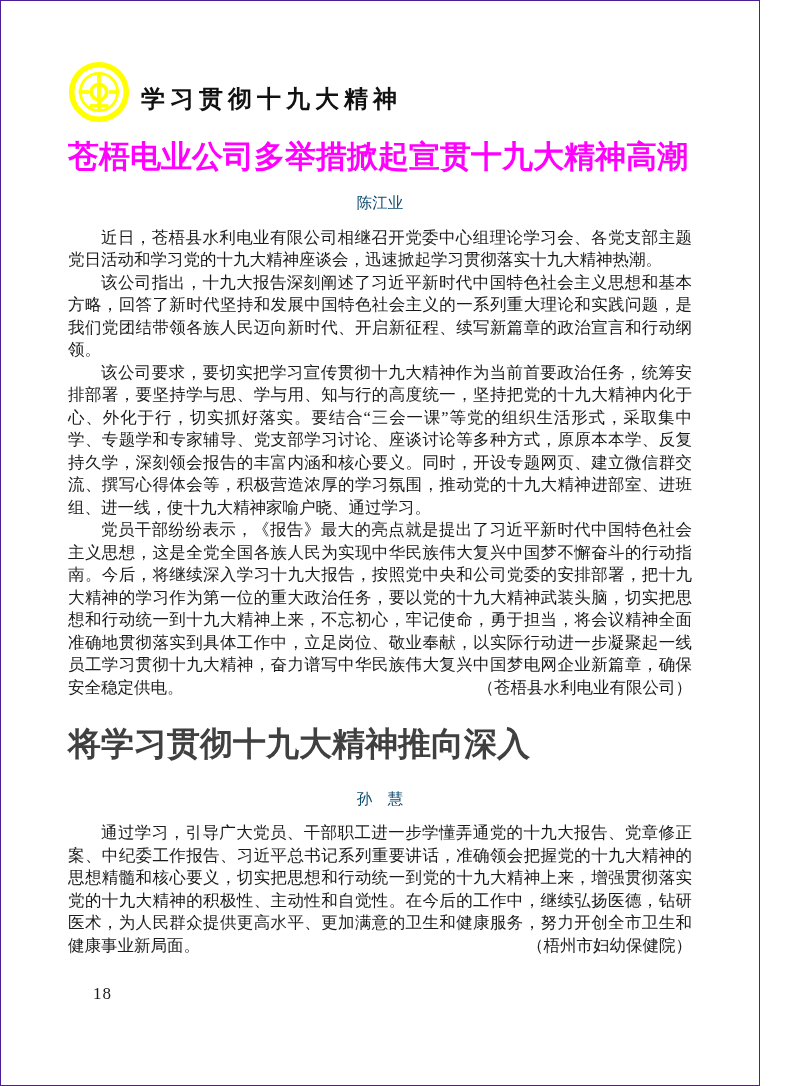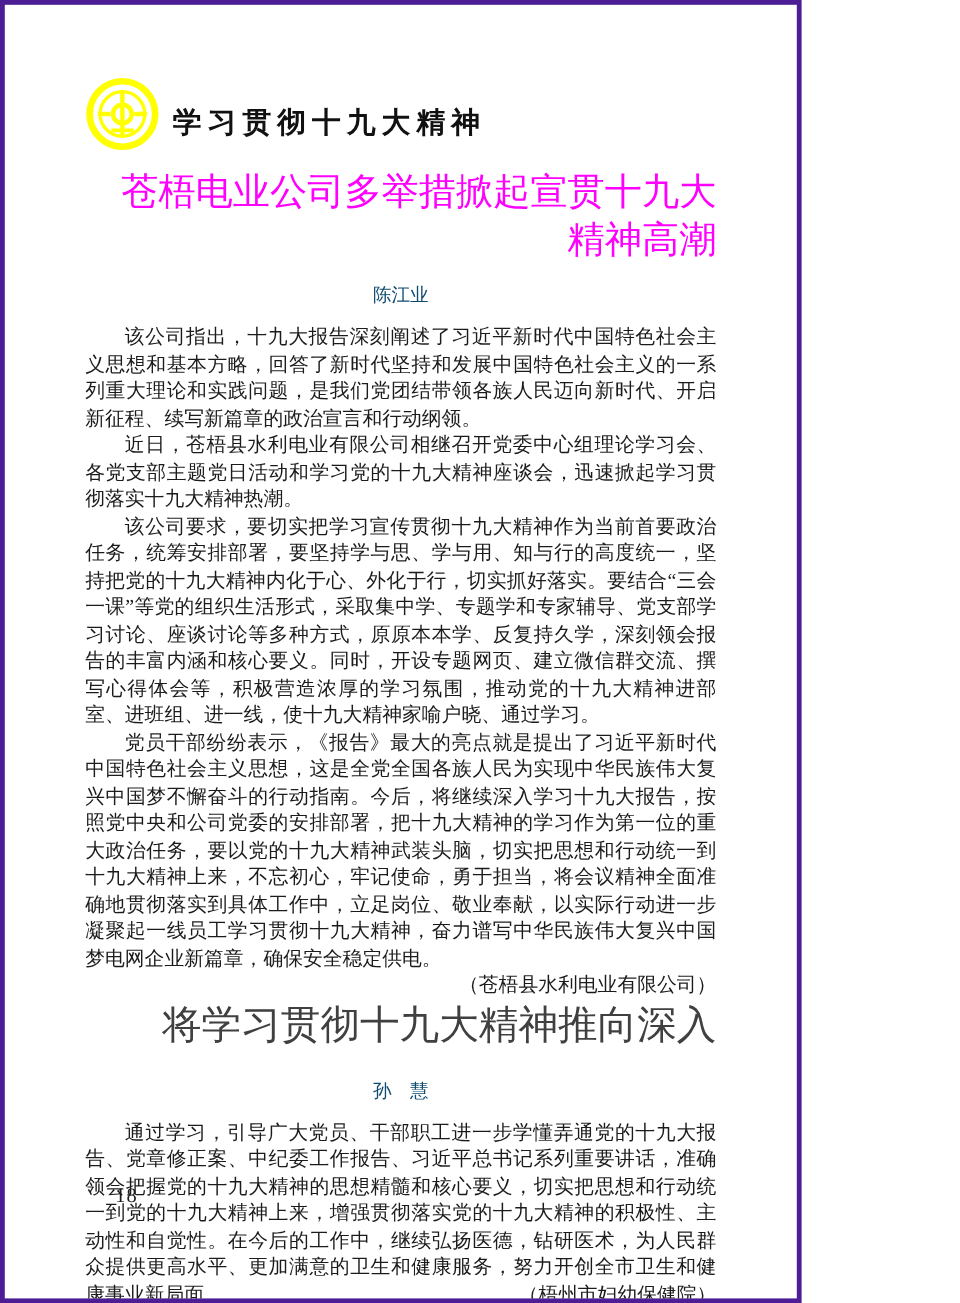--- a/index.html
+++ b/index.html
@@ -2,25 +2,25 @@
 <html><head>
 <meta charset="utf-8">
 <style>
   html, body {
     margin: 0;
     padding: 0;
     background: #ffffff;
   }
   .page {
     position: relative;
-    width: 668px;
+    width: 760px;
     height: 1086px;
     box-sizing: border-box;
     background: #ffffff;
-    border: 4px solid #4c1d95;
+    border: 1px solid #4c1d95;
     font-family: "Liberation Serif", "DejaVu Serif", serif;
     color: #1b1b1b;
     overflow: hidden;
   }
   .content {
     padding: 60px 67px 0 67px;
   }
   .header {
     display: flex;
     align-items: center;
@@ -33,22 +33,22 @@
     flex: 0 0 auto;
   }
   .brand-text {
     font-size: 24px;
     font-weight: bold;
     letter-spacing: 5px;
     color: #111111;
     padding-top: 14px;
   }
   .article-title {
-    text-align: right;
-    font-weight: normal;
+    text-align: left;
+    font-weight: bold;
     margin: 0;
     line-height: 1.3;
   }
   .title-magenta {
     font-size: 31px;
     margin-top: 14px;
   }
   .title-green {
     font-size: 33px;
     margin-top: 24px;
@@ -103,22 +103,22 @@
           <line x1="35" y1="72" x2="65" y2="72" stroke-width="5"></line>
         </g>
       </svg>
       <div class="brand-text">学习贯彻十九大精神</div>
     </div>
 
     <article>
       <h1 class="article-title title-magenta" style="color: rgb(255, 0, 255);">苍梧电业公司多举措掀起宣贯十九大精神高潮</h1>
       <div class="author">陈江业</div>
       <div class="article-body">
+        <p class="para">近日，苍梧县水利电业有限公司相继召开党委中心组理论学习会、各党支部主题党日活动和学习党的十九大精神座谈会，迅速掀起学习贯彻落实十九大精神热潮。</p>
         <p class="para">该公司指出，十九大报告深刻阐述了习近平新时代中国特色社会主义思想和基本方略，回答了新时代坚持和发展中国特色社会主义的一系列重大理论和实践问题，是我们党团结带领各族人民迈向新时代、开启新征程、续写新篇章的政治宣言和行动纲领。</p>
-        <p class="para">近日，苍梧县水利电业有限公司相继召开党委中心组理论学习会、各党支部主题党日活动和学习党的十九大精神座谈会，迅速掀起学习贯彻落实十九大精神热潮。</p>
         <p class="para">该公司要求，要切实把学习宣传贯彻十九大精神作为当前首要政治任务，统筹安排部署，要坚持学与思、学与用、知与行的高度统一，坚持把党的十九大精神内化于心、外化于行，切实抓好落实。要结合“三会一课”等党的组织生活形式，采取集中学、专题学和专家辅导、党支部学习讨论、座谈讨论等多种方式，原原本本学、反复持久学，深刻领会报告的丰富内涵和核心要义。同时，开设专题网页、建立微信群交流、撰写心得体会等，积极营造浓厚的学习氛围，推动党的十九大精神进部室、进班组、进一线，使十九大精神家喻户晓、通过学习。</p>
         <p class="para"><span>党员干部纷纷表示，《报告》最大的亮点就是提出了习近平新时代中国特色社会主义思想，这是全党全国各族人民为实现中华民族伟大复兴中国梦不懈奋斗的行动指南。今后，将继续深入学习十九大报告，按照党中央和公司党委的安排部署，把十九大精神的学习作为第一位的重大政治任务，要以党的十九大精神武装头脑，切实把思想和行动统一到十九大精神上来，不忘初心，牢记使命，勇于担当，将会议精神全面准确地贯彻落实到具体工作中，立足岗位、敬业奉献，以实际行动进一步凝聚起一线员工学习贯彻十九大精神，奋力谱写中华民族伟大复兴中国梦电网企业新篇章，确保安全稳定供电。</span><span class="attribution">（苍梧县水利电业有限公司）</span></p>
       </div>
     </article>
 
     <article>
       <h1 class="article-title title-green" style="color: #404040;">将学习贯彻十九大精神推向深入</h1>
       <div class="author author-2">孙　慧</div>
       <div class="article-body article-body-2">
         <p class="para"><span>通过学习，引导广大党员、干部职工进一步学懂弄通党的十九大报告、党章修正案、中纪委工作报告、习近平总书记系列重要讲话，准确领会把握党的十九大精神的思想精髓和核心要义，切实把思想和行动统一到党的十九大精神上来，增强贯彻落实党的十九大精神的积极性、主动性和自觉性。在今后的工作中，继续弘扬医德，钻研医术，为人民群众提供更高水平、更加满意的卫生和健康服务，努力开创全市卫生和健康事业新局面。</span><span class="attribution">（梧州市妇幼保健院）</span></p>

